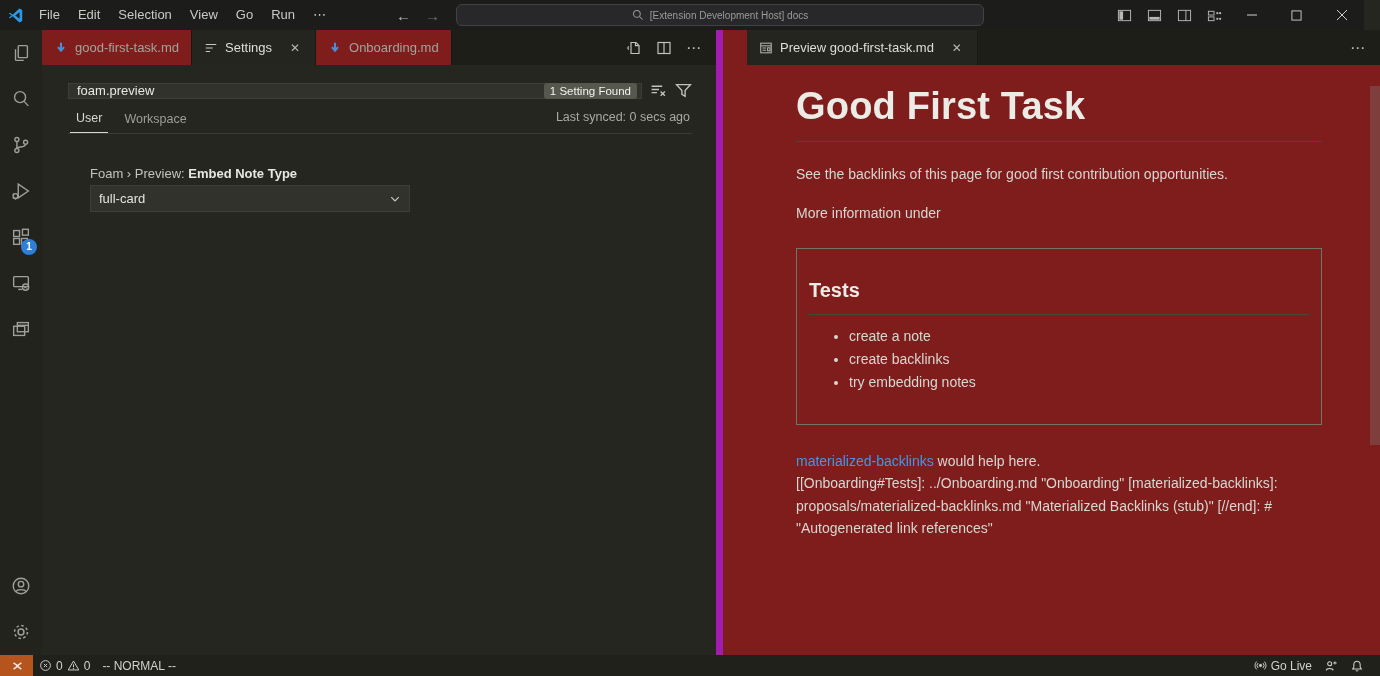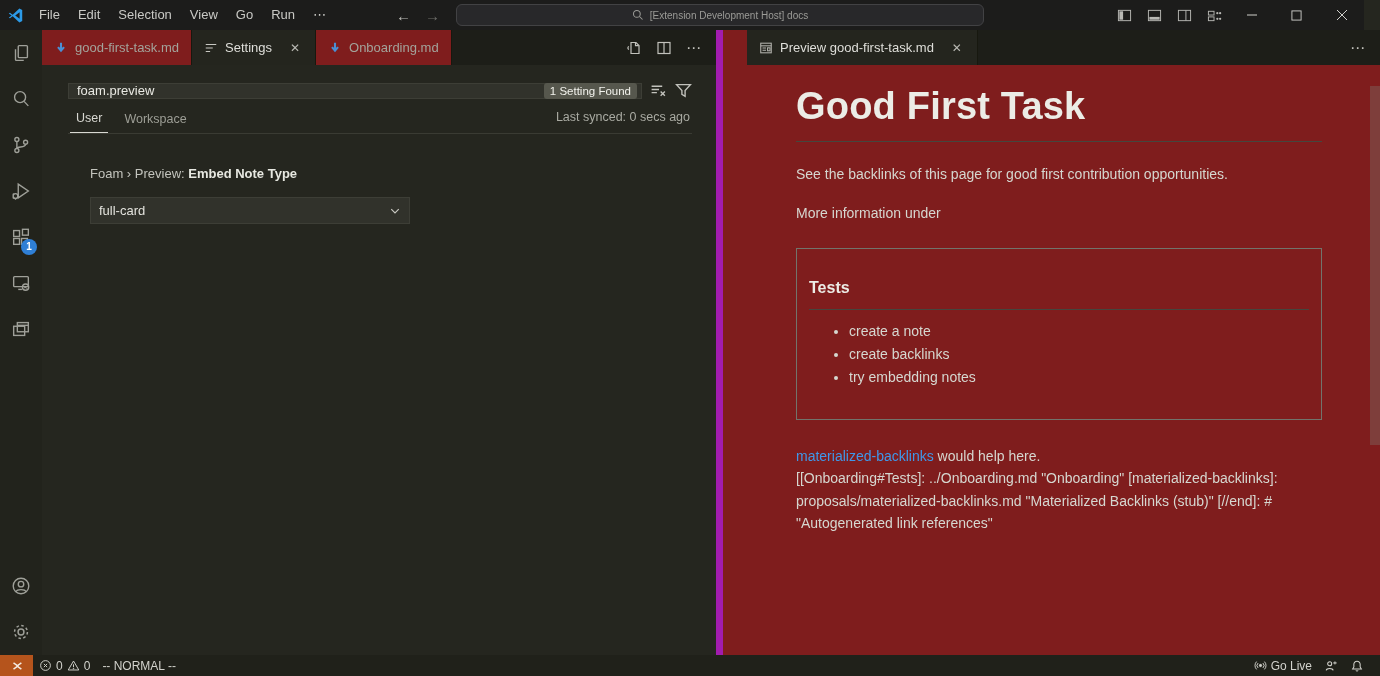--- a/index.html
+++ b/index.html
@@ -50,32 +50,32 @@
   .result-badge { background:#56574d; color:#f2f2ec; font-size:11.5px; padding:2px 6px; border-radius:3px; white-space:nowrap; }
   .search-side-icons { display:flex; align-items:center; gap:8px; }
   .scope-row { display:flex; align-items:center; margin-top:8px; border-bottom:1px solid #3a3b33; padding:0 2px; }
   .scope-tab { font-size:12.5px; color:#d8d8d2; padding:4px 6px 7px; margin-right:10px; }
   .scope-tab.active { border-bottom:1px solid #d8d8d2; }
   .scope-tab.inactive { color:#9d9e96; }
   .sync-label { margin-left:auto; color:#a9aaa2; font-size:12.5px; padding-bottom:6px; }
   .setting-item { margin:32px 0 0 22px; }
   .setting-title { font-size:13px; color:#c3c4bd; }
   .setting-title b { color:#e7e8e1; font-weight:bold; }
-  .setting-select { margin-top:16px; width:320px; height:27px; background:#31322b; border:1px solid #3d3e36;
+  .setting-select { margin-top:4px; width:320px; height:27px; background:#31322b; border:1px solid #3d3e36;
     display:flex; align-items:center; padding:8px 8px; color:#e3e3dd; font-size:13px; justify-content:space-between; }
 
   
   .preview-body { position:relative; height:calc(100% - 35px); padding:0 58px 0 49px; color:#d6d7d0; font-size:14px; }
   .preview-scrollbar { position:absolute; top:1px; right:0; width:10px; height:359px; background:rgba(125,126,118,.35); }
   .md-h1 { margin-top:20px; font-size:38px; font-weight:600; color:#ecece6; letter-spacing:.2px;
     padding-bottom:13px; border-bottom:1px solid #45463e; }
   .md-p1 { margin-top:22px; line-height:21px; }
   .md-p2 { margin-top:18px; line-height:21px; }
   .embed-card { margin-top:24px; border:1px solid #72736b; padding:6px 12px 26px; }
-  .md-h2 { margin-top:24px; font-size:16px; font-weight:600; color:#ecece6; padding-bottom:12px; border-bottom:1px solid #45463e; }
+  .md-h2 { margin-top:24px; font-size:20px; font-weight:600; color:#ecece6; padding-bottom:12px; border-bottom:1px solid #45463e; }
   .embed-card ul { margin-top:14px; padding-left:40px; }
   .embed-card li { margin-bottom:8px; line-height:15px; }
   .md-link-p { margin-top:26px; line-height:21px; }
   .md-link { color:#4097e8; }
   .md-refs { line-height:22.5px; width:560px; }
 
   
   .statusbar { position:absolute; bottom:0; left:0; right:0; height:21px; background:#20211a;
     display:flex; align-items:center; color:#d2d2cc; font-size:12px; z-index:30; }
   .remote-block { width:33px; height:21px; background:#b5541c; display:flex; align-items:center; justify-content:center; }

